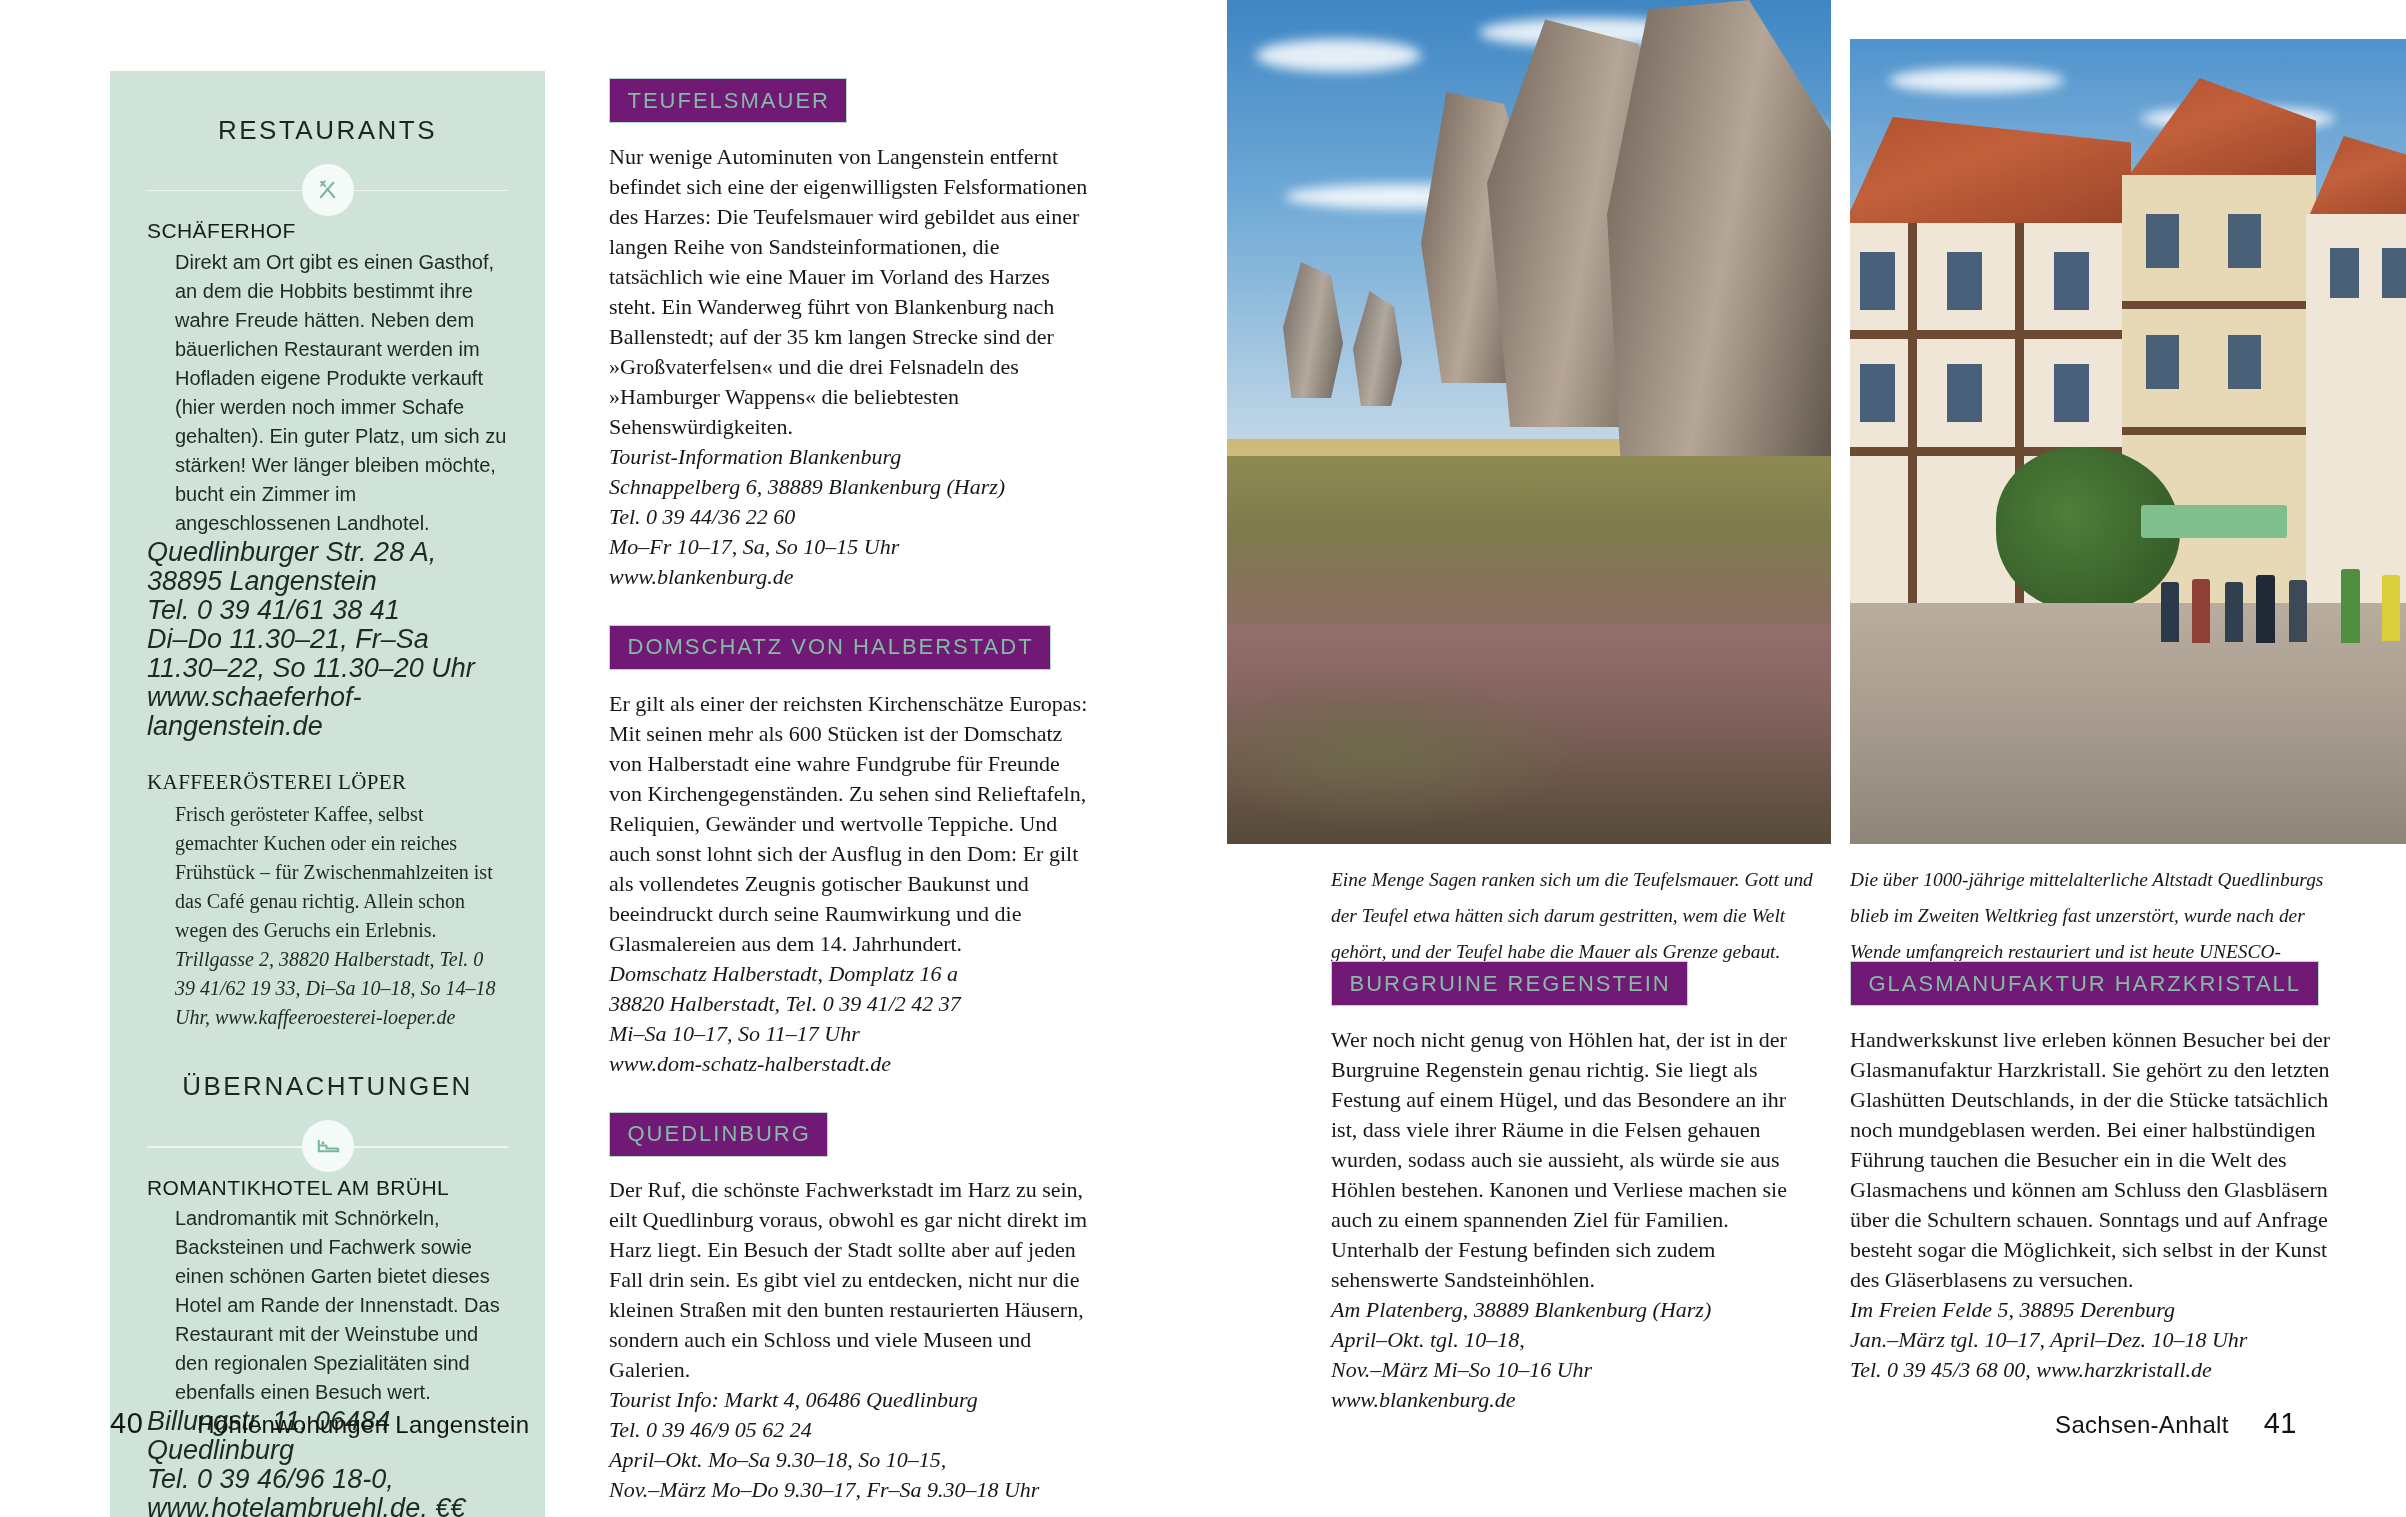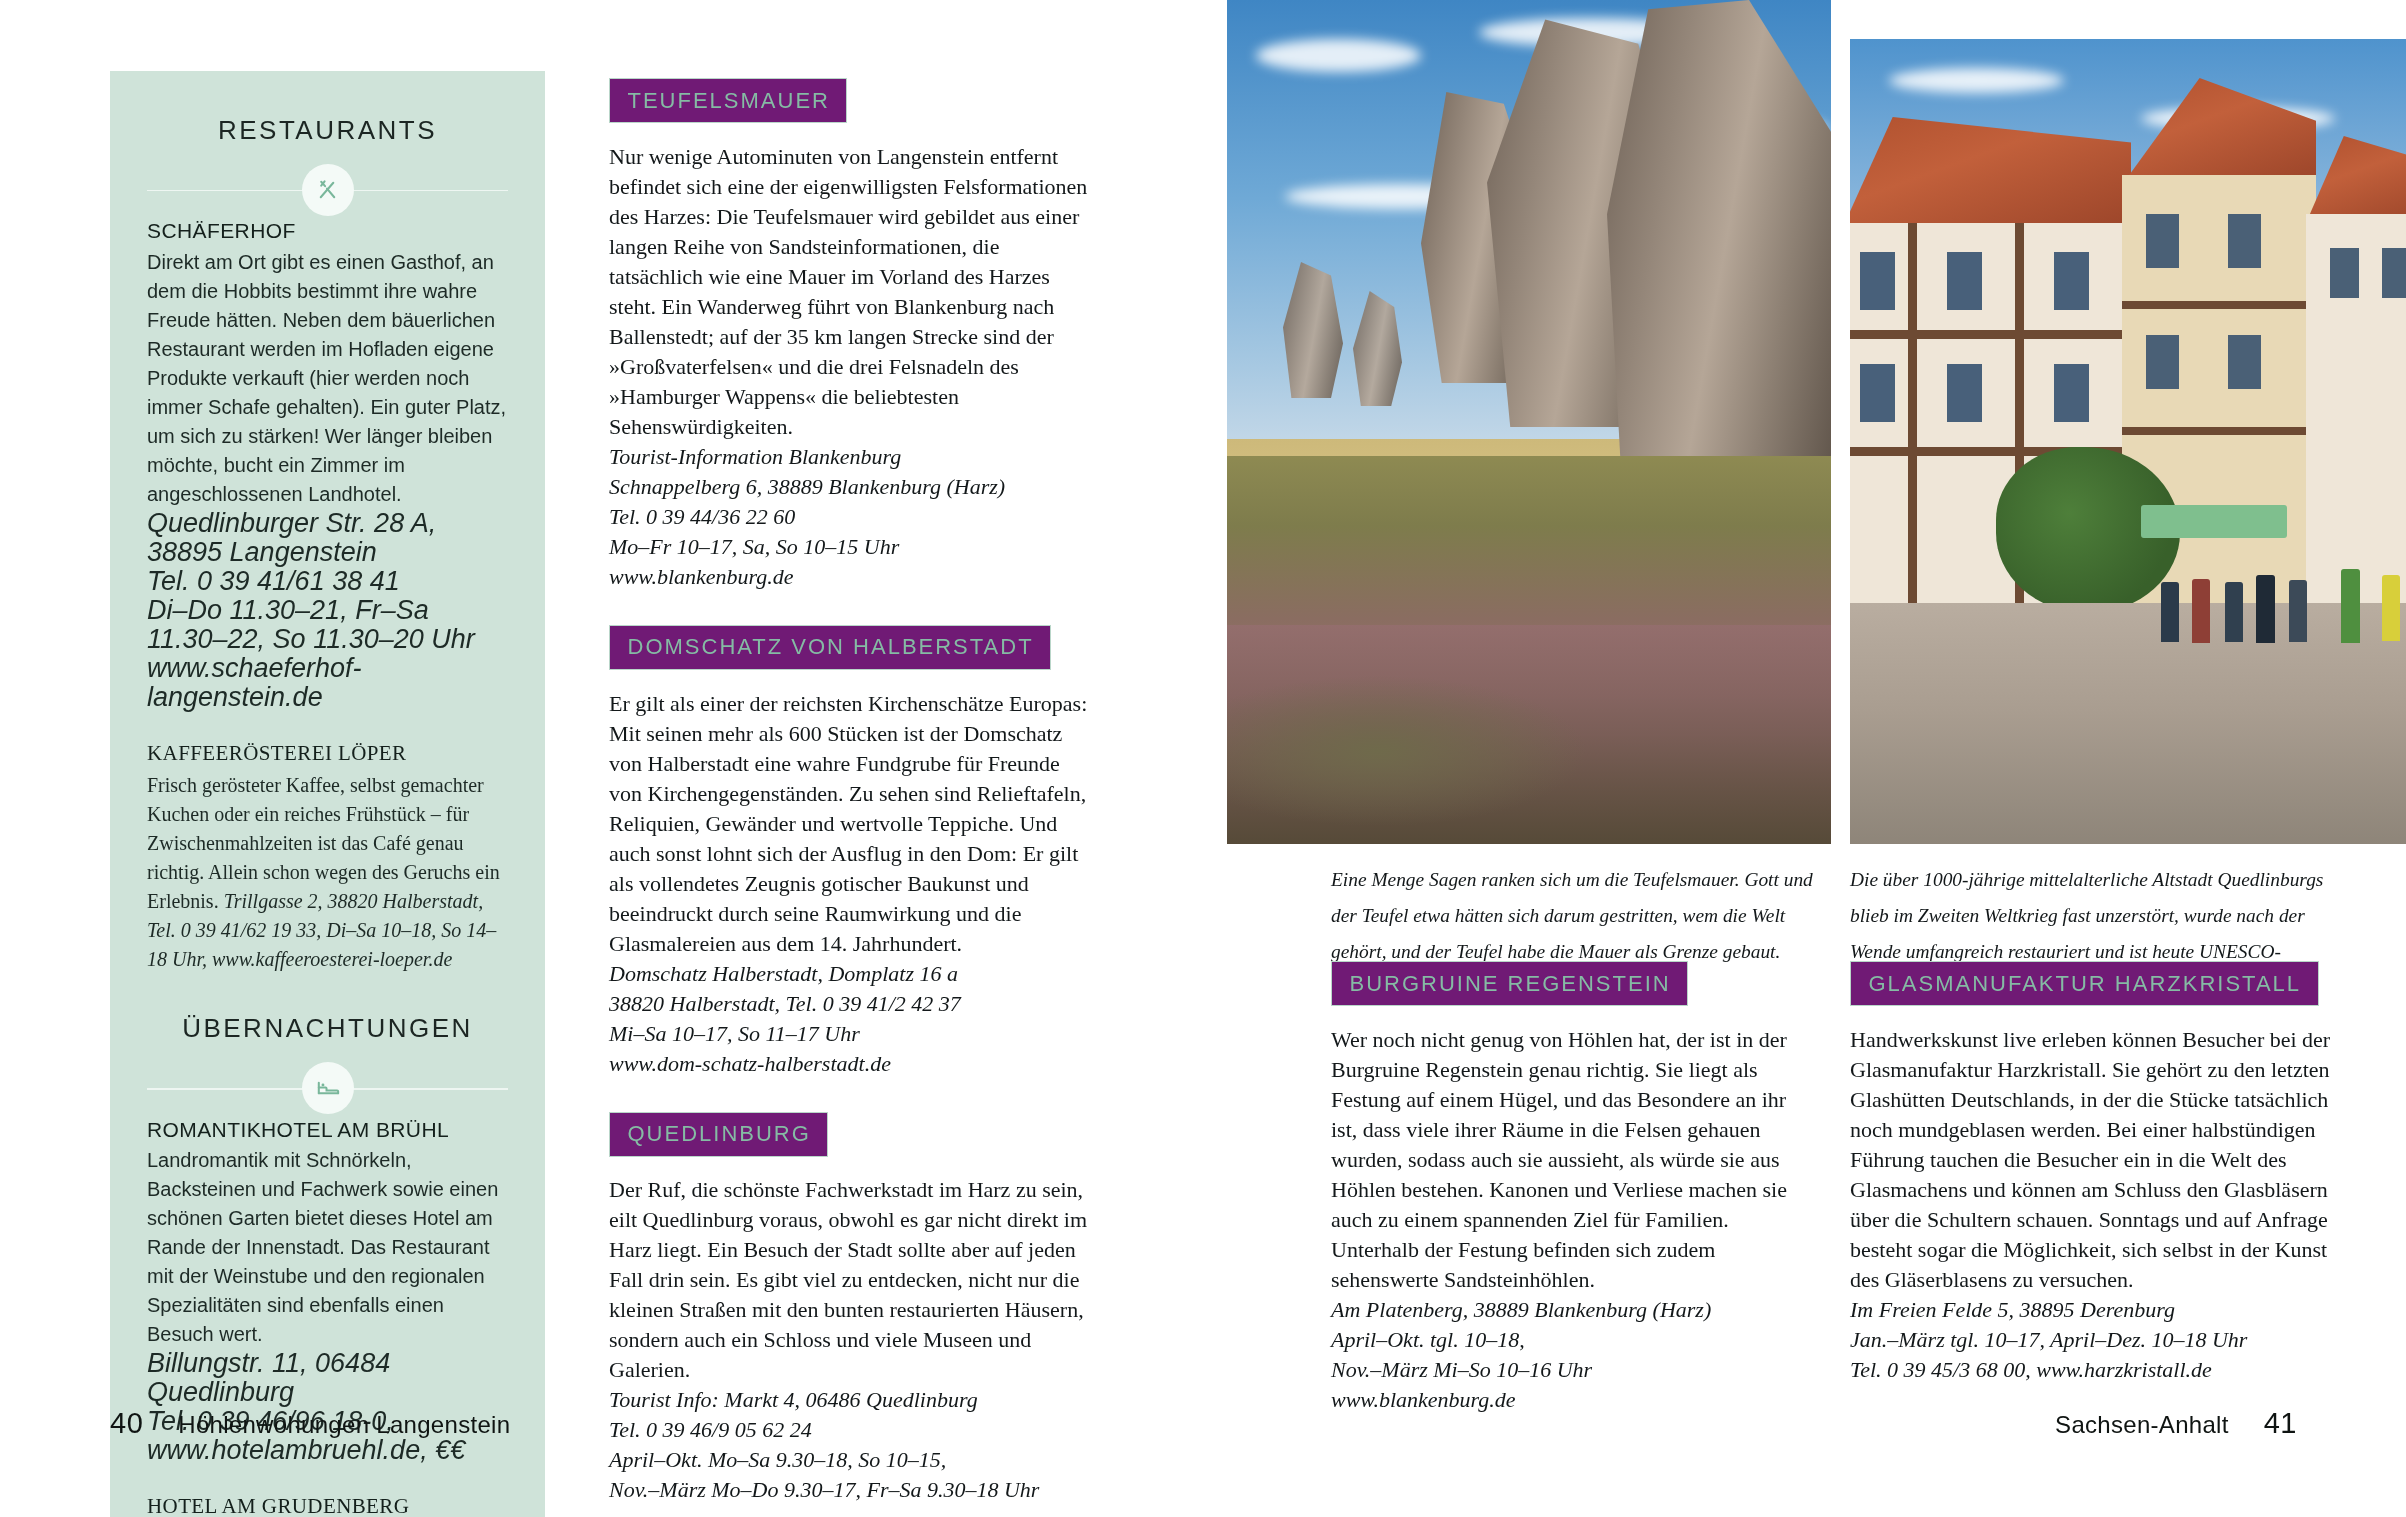--- a/index.html
+++ b/index.html
@@ -77,20 +77,21 @@
     font-size: 21px;
     color: #14201c;
     letter-spacing: 0.4px;
     margin-bottom: 4.9px;
     font-weight: 400;
   }
   .entry-body {
     font-size: 20px;
     line-height: 29px;
     color: #1d2a26;
+    margin-left: 28px;
   }
   .entry-body i, .ital {
     font-style: italic;
   }
   .ital-block {
     font-style: italic;
     font-size: 27px;
     line-height: 29px;
     color: #1d2a26;
   }
@@ -174,20 +175,21 @@
     position: absolute;
     bottom: 0;
     font-family: "Liberation Sans", sans-serif;
     color: #0f1412;
     display: flex;
     align-items: baseline;
   }
   #footer-left {
     left: 110px;
     bottom: 78px;
+    gap: 19px;
   }
   #footer-right {
     right: 110px;
     bottom: 78px;
   }
   .pg-num {
     font-size: 29px;
     letter-spacing: 0.5px;
   }
   .pg-label {

